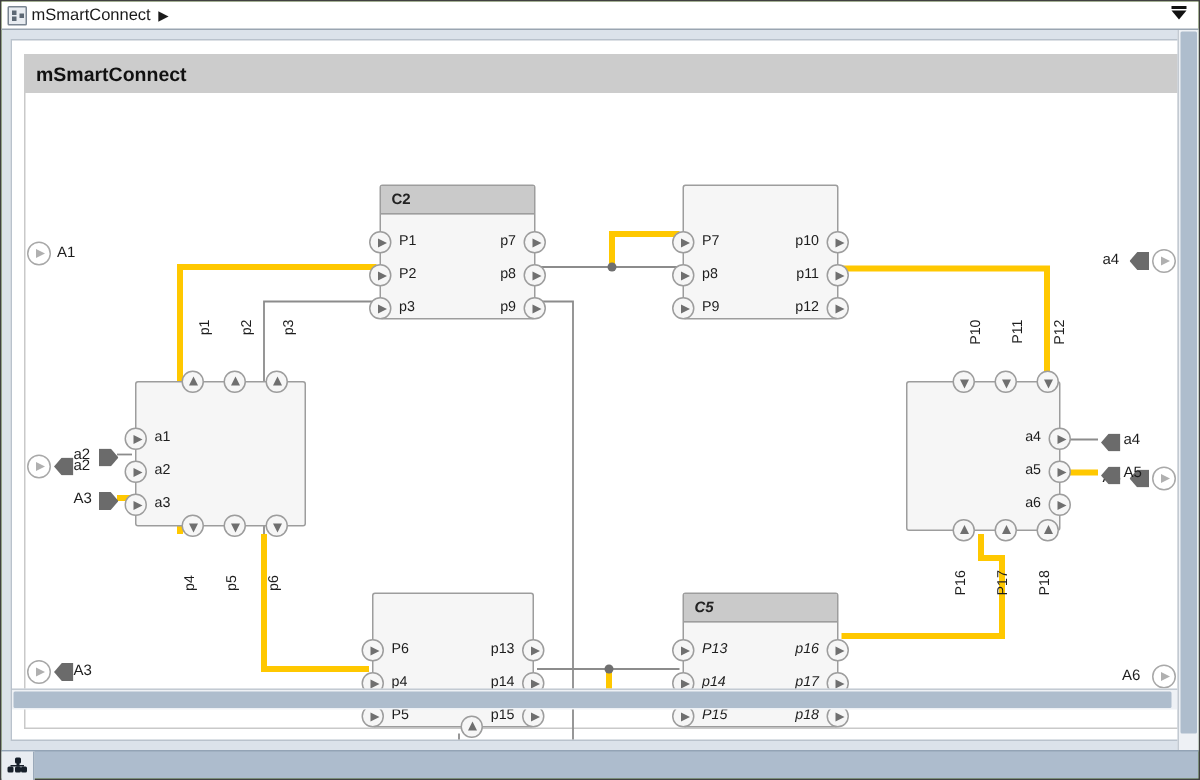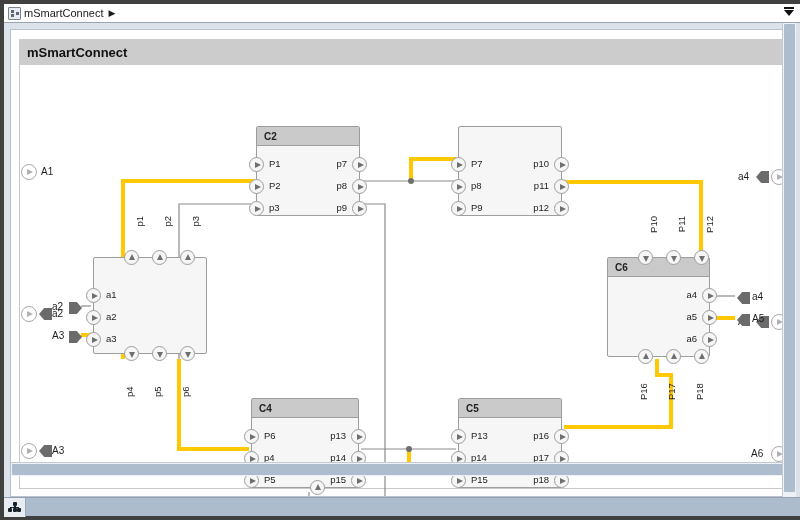--- a/index.html
+++ b/index.html
@@ -7,21 +7,21 @@
     margin: 0; padding: 0;
     width: 800px; height: 520px;
     font-family: "Liberation Sans", sans-serif;
     background: #ffffff;
     overflow: hidden;
   }
   #app {
     position: relative;
     width: 800px; height: 520px;
     background: #4d7c0f;
-    border: 4px solid #404040;
+    border: 1px solid #404040;
   }
 
   
   #breadcrumb-bar {
     position: absolute; left: 0; top: 0;
     width: 798px; height: 19px;
     background: #ffffff;
     border-bottom: 1px solid #9aa5b1;
     display: flex; align-items: center;
     padding: 0 4px;
@@ -383,23 +383,20 @@
             <div class="port right" style="top: 52px;">
               <span class="tri tri-r"></span>
             </div>
             <span class="port-label lbl-out" style="top: 59px;">p11</span>
             <div class="port right" style="top: 74px;">
               <span class="tri tri-r"></span>
             </div>
             <span class="port-label lbl-out" style="top: 81px;">p12</span>
           </div>
           <div class="block" style="left: 240px; top: 368px; width: 108px; height: 90px;">
-            <div class="block-header">
-              <span class="block-name">C4</span>
-            </div>
             <div class="port left" style="top: 30px;">
               <span class="tri tri-r"></span>
             </div>
             <span class="port-label lbl-in" style="top: 37px;">P6</span>
             <div class="port left" style="top: 52px;">
               <span class="tri tri-r"></span>
             </div>
             <span class="port-label lbl-in" style="top: 59px;">p4</span>
             <div class="port left" style="top: 74px;">
               <span class="tri tri-r"></span>
@@ -414,21 +411,21 @@
             </div>
             <span class="port-label lbl-out" style="top: 59px;">p14</span>
             <div class="port right" style="top: 74px;">
               <span class="tri tri-r"></span>
             </div>
             <span class="port-label lbl-out" style="top: 81px;">p15</span>
             <div class="port bottom" style="left: 58px;">
               <span class="tri tri-u"></span>
             </div>
           </div>
-          <div class="block" style="left: 447px; top: 368px; width: 104px; height: 90px;">
+          <div class="block" style="left: 447px; top: 368px; width: 104px; height: 90px; font-style: italic;">
             <div class="block-header">
               <span class="block-name">C5</span>
             </div>
             <div class="port left" style="top: 30px;">
               <span class="tri tri-r"></span>
             </div>
             <span class="port-label lbl-in" style="top: 37px;">P13</span>
             <div class="port left" style="top: 52px;">
               <span class="tri tri-r"></span>
             </div>
@@ -444,23 +441,20 @@
             <div class="port right" style="top: 52px;">
               <span class="tri tri-r"></span>
             </div>
             <span class="port-label lbl-out" style="top: 59px;">p17</span>
             <div class="port right" style="top: 74px;">
               <span class="tri tri-r"></span>
             </div>
             <span class="port-label lbl-out" style="top: 81px;">p18</span>
           </div>
           <div class="block" style="left: 596px; top: 227px; width: 103px; height: 100px;">
-            <div class="block-header">
-              <span class="block-name">C6</span>
-            </div>
             <div class="port right" style="top: 30px;">
               <span class="tri tri-r"></span>
             </div>
             <span class="port-label lbl-out" style="top: 37px;">a4</span>
             <div class="port right" style="top: 52px;">
               <span class="tri tri-r"></span>
             </div>
             <span class="port-label lbl-out" style="top: 59px;">a5</span>
             <div class="port right" style="top: 74px;">
               <span class="tri tri-r"></span>

